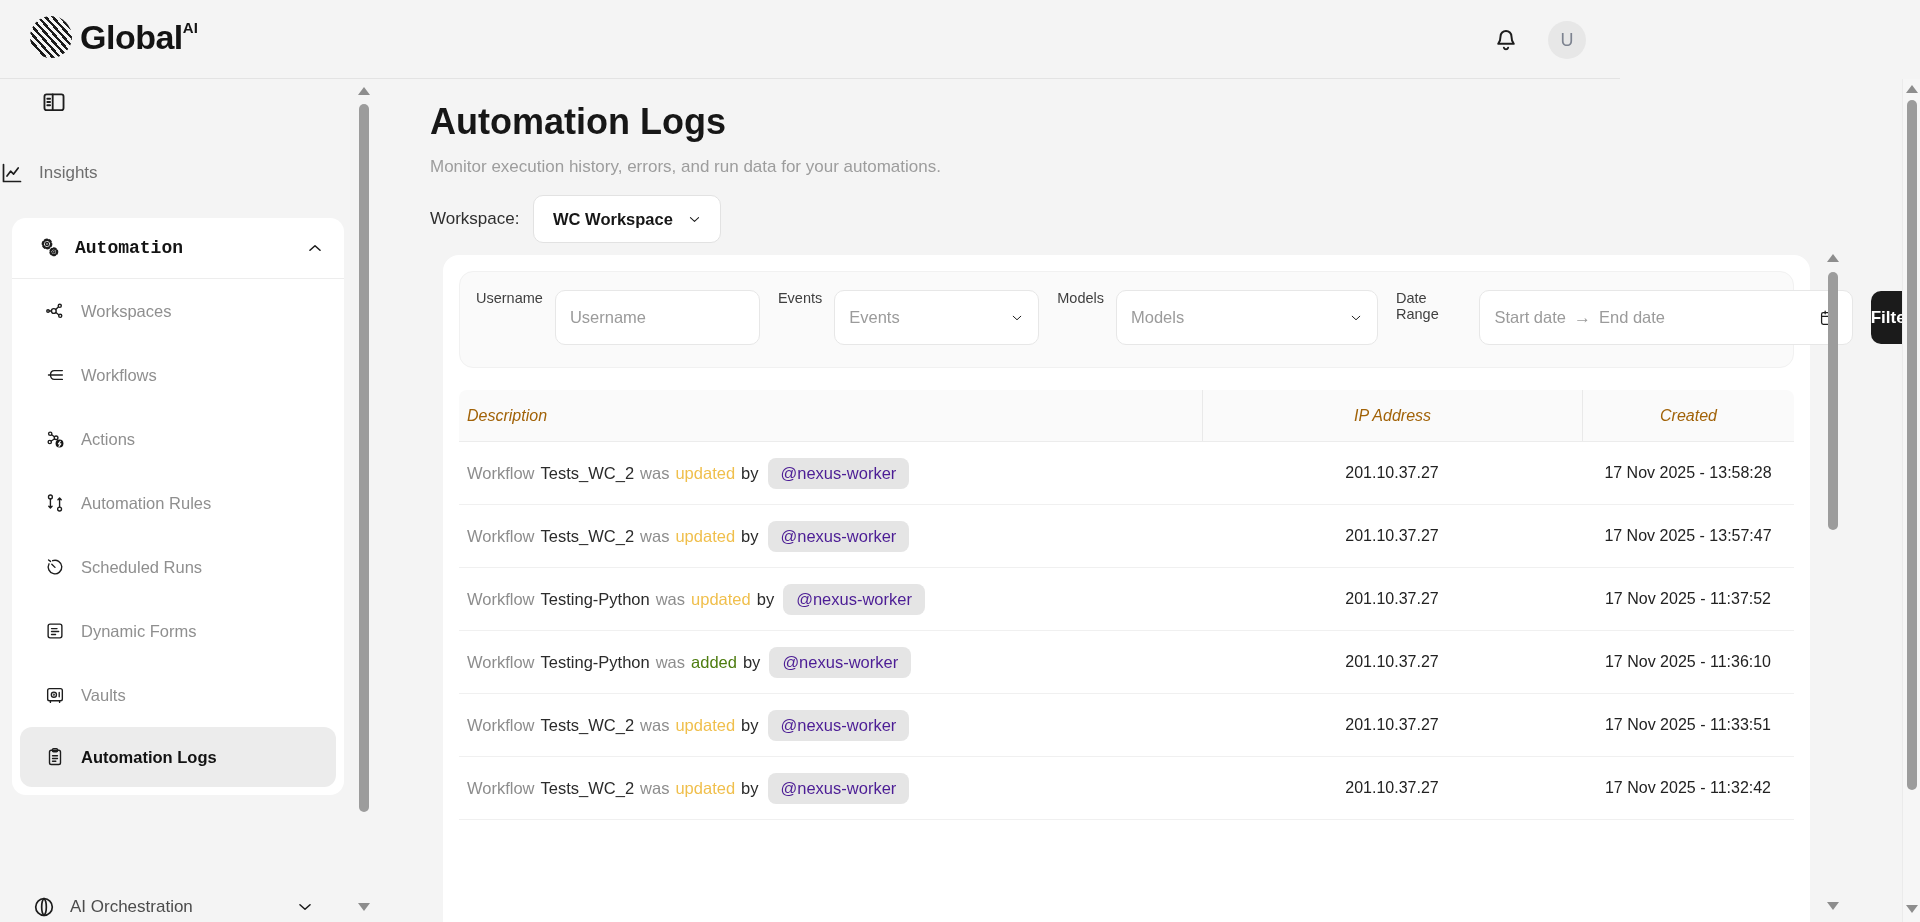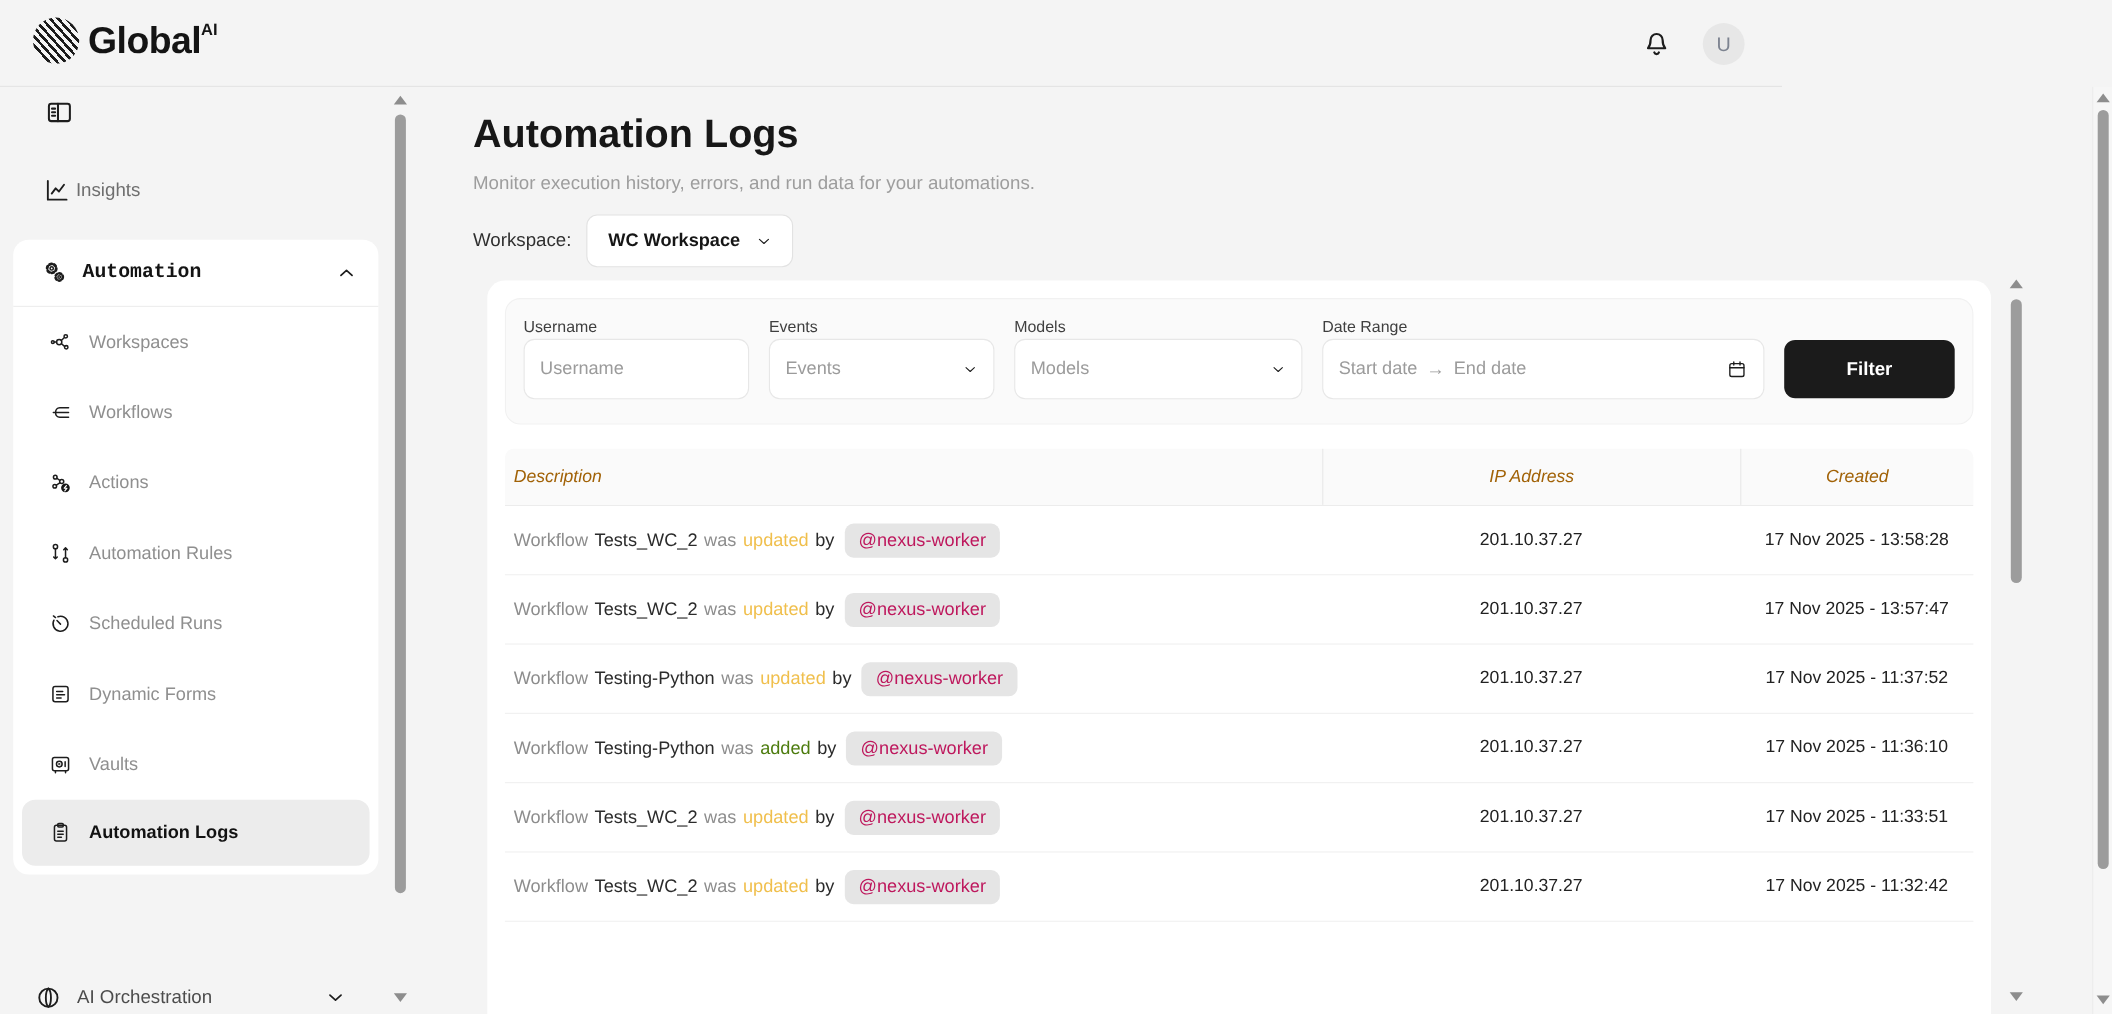--- a/index.html
+++ b/index.html
@@ -15,21 +15,21 @@
   .brand-text { font-size:34px; font-weight:700; color:#141414; letter-spacing:-0.5px; }
   .brand-sup { font-size:15px; font-weight:700; vertical-align:16px; letter-spacing:0; }
   .bell { position:absolute; right:100px; top:26px; width:28px; height:28px; cursor:pointer; }
   .avatar { position:absolute; right:34px; top:21px; width:38px; height:38px; border-radius:50%;
      background:#e7e7e7; display:flex; align-items:center; justify-content:center;
      font-size:18px; color:#7d8390; cursor:pointer; }
 
   
   .sidebar { position:absolute; left:0; top:79px; width:356px; height:843px; background:#f4f4f4; }
   .side-toggle { position:absolute; left:41px; top:10px; width:26px; height:26px; cursor:pointer; }
-  .nav-top-item { position:absolute; left:0; top:66px; width:356px; height:56px; display:flex; align-items:center; padding-left:40px; gap:5px; cursor:pointer; }
+  .nav-top-item { position:absolute; left:0; top:66px; width:356px; height:56px; display:flex; align-items:center; gap:15px; cursor:pointer; }
   .nav-top-item .lbl { font-size:17px; color:#6e6e6e; }
   .auto-card { position:absolute; left:12px; top:139px; width:332px; border-radius:14px; background:#fff; padding-bottom:8px; }
   .auto-head { height:61px; display:flex; align-items:center; padding:0 18px 0 26px; gap:13px; border-bottom:1px solid #ededed; cursor:pointer;font-family:Liberation Mono, monospace; }
   .auto-head .lbl { font-size:18px; font-weight:700; color:#141414; flex:1; }
   .sub-item { height:64px; display:flex; align-items:center; padding-left:32px; gap:15px; cursor:pointer; }
   .sub-item .lbl { font-size:16.5px; color:#8f8f8f; }
   .sub-item.active { background:#ececec; border-radius:12px; margin:0 8px; padding-left:24px; height:60px; }
   .sub-item.active .lbl { color:#121212; font-weight:700; }
   .nav-bottom-item { position:absolute; left:0; top:800px; width:340px; height:56px; display:flex; align-items:center; padding:0 24px 0 32px; gap:14px; cursor:pointer; }
   .nav-bottom-item .lbl { font-size:17px; color:#4c4c4c; flex:1; }
@@ -51,21 +51,21 @@
   .page-sub { position:absolute; left:57px; top:78px; font-size:17px; color:#9d9d9d; }
   .ws-row { position:absolute; left:57px; top:116px; display:flex; align-items:center; gap:14px; }
   .ws-label { font-size:17px; color:#2f2f2f; }
   .ws-select { width:188px; height:48px; background:#fff; border:1px solid #e2e2e2; border-radius:10px;
      display:flex; align-items:center; justify-content:center; gap:14px; cursor:pointer; }
   .ws-select .val { font-size:16.5px; font-weight:700; color:#161616; }
 
   .card { position:absolute; left:70px; top:176px; width:1367px; height:760px; background:#fff; border-radius:16px; padding:16px; }
   .filter-box { background:#fafafa; border:1px solid #f1f1f1; border-radius:14px; padding:18px 16px 22px 16px;
      display:flex; gap:18px; align-items:flex-end; }
-  .fgroup { display:flex; flex-direction:column; gap:2px; }
+  .fgroup { display:flex; flex-direction:row; gap:12px; }
   .flabel { font-size:14.5px; color:#3f3f3f; }
   .fbox { height:55px; background:#fff; border:1px solid #e7e7e7; border-radius:10px; display:flex; align-items:center; padding:0 14px; }
   .fbox input { border:none; outline:none; font-size:16.5px; width:100%; font-family:"Liberation Sans",sans-serif; color:#333; background:transparent; }
   .fbox input::placeholder, .ph { color:#9b9b9b; font-size:16.5px; }
   .w-user { width:205px; } .w-events { width:205px; } .w-models { width:262px; } .w-date { width:402px; }
   .fbox.select { justify-content:space-between; cursor:pointer; }
   .date-arrow { color:#9b9b9b; font-size:17px; padding:0 8px; }
   .filter-btn { height:53px; width:160px; background:#1b1b1b; color:#fff; border:none; border-radius:10px;
      font-size:17px; font-weight:700; font-family:"Liberation Sans",sans-serif; cursor:pointer; margin-bottom:1px; }
 
@@ -73,21 +73,21 @@
   .table { margin-top:22px; }
   .thead { display:grid; grid-template-columns:1fr 380px 212px; height:52px; background:#fafafa; border-radius:8px 8px 0 0; border-bottom:1px solid #ececec; align-items:center; }
   .th { font-size:16px; color:#a16207;font-style:italic; }
   .th.desc { padding-left:8px; }
   .th.c { text-align:center; border-left:1px solid #e9e9e9; height:100%; display:flex; align-items:center; justify-content:center; }
   .trow { display:grid; grid-template-columns:1fr 380px 212px; height:63px; align-items:center; border-bottom:1px solid #f0f0f0; }
   .td.desc { padding-left:8px; display:flex; align-items:center; gap:6px; font-size:16.5px; }
   .td.c { text-align:center; font-size:16px; color:#222; }
   .gray { color:#8d8d8d; }
   .dark { color:#2b2b2b; }
-  .badge { background:#e5e5e5; border-radius:8px; padding:6px 13px; color:#be185d; margin-left:3px; cursor:pointer; }
+  .badge { background:#e5e5e5; border-radius:8px; padding:6px 13px; color:#4c1d95; margin-left:3px; cursor:pointer; }
 
   svg.ic { stroke:#1d1d1d; fill:none; stroke-width:1.7; stroke-linecap:round; stroke-linejoin:round; display:block; }
   svg.ic.thin { stroke-width:1.5; }
 </style>
 </head>
 <body>
 
 <div id="canvas">
 
   <div class="header">

